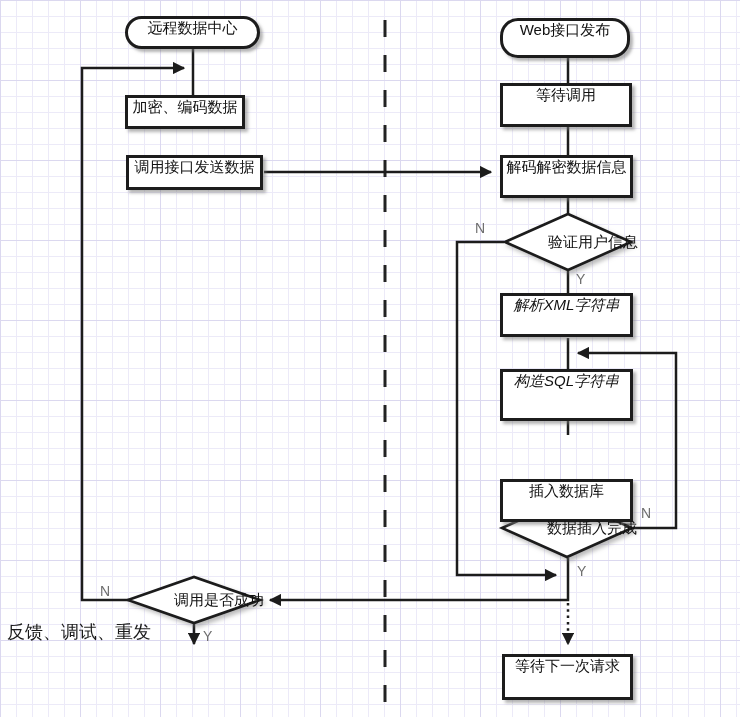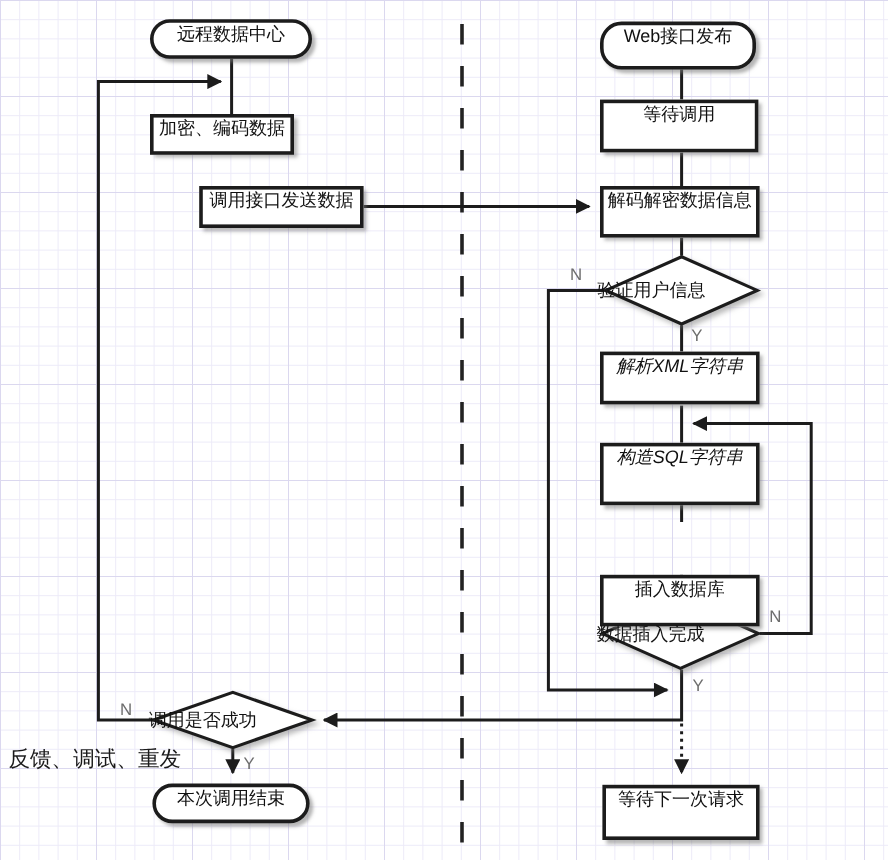--- a/index.html
+++ b/index.html
@@ -27,34 +27,34 @@
     box-shadow:3px 3px 3px rgba(120,120,120,0.55);
     display:flex;justify-content:center;
     font-size:15px;color:#111;
     white-space:nowrap;
     z-index:2;
   }
   .pill{border-radius:18px;}
 
   .n-start   {left:125px;top:16px; width:135px;height:33px;}
   .n-encode  {left:125px;top:95px; width:120px;height:34px;}
-  .n-callsend{left:126px;top:155px;width:137px;height:35px;margin-left:40px;}
+  .n-callsend{left:126px;top:155px;width:137px;height:35px;}
   .n-end     {left:127px;top:653px;width:131px;height:33px;}
   .n-webpub  {left:500px;top:18px; width:130px;height:40px;}
   .n-waitcall{left:500px;top:83px; width:132px;height:44px;}
   .n-decode  {left:500px;top:155px;width:133px;height:43px;}
   .n-parsexml{left:500px;top:293px;width:133px;height:44px;font-style:italic;}
   .n-buildsql{left:500px;top:369px;width:133px;height:52px;font-style:italic;}
   .n-insertdb{left:500px;top:435px;width:133px;height:43px;margin-top:44px;}
   .n-waitnext{left:502px;top:654px;width:131px;height:46px;font-family:Liberation Mono, monospace;}
 
   .diamond-label{
     position:absolute;
     width:140px;
-    text-align:left;
+    text-align:right;
     font-size:15px;color:#111;
     white-space:nowrap;
     z-index:3;
   }
   .dl-verify {left:498px;top:233px;}
   .dl-insert {left:497px;top:519px;}
   .dl-success{left:124px;top:591px;}
 
   .branch{
     position:absolute;
@@ -121,23 +121,20 @@
 
   <div class="node pill n-start">
     <span>远程数据中心</span>
   </div>
   <div class="node n-encode">
     <span>加密、编码数据</span>
   </div>
   <div class="node n-callsend">
     <span>调用接口发送数据</span>
   </div>
-  <div class="node pill n-end">
-    <span>本次调用结束</span>
-  </div>
 
   <div class="node pill n-webpub">
     <span>Web接口发布</span>
   </div>
   <div class="node n-waitcall">
     <span>等待调用</span>
   </div>
   <div class="node n-decode">
     <span>解码解密数据信息</span>
   </div>

